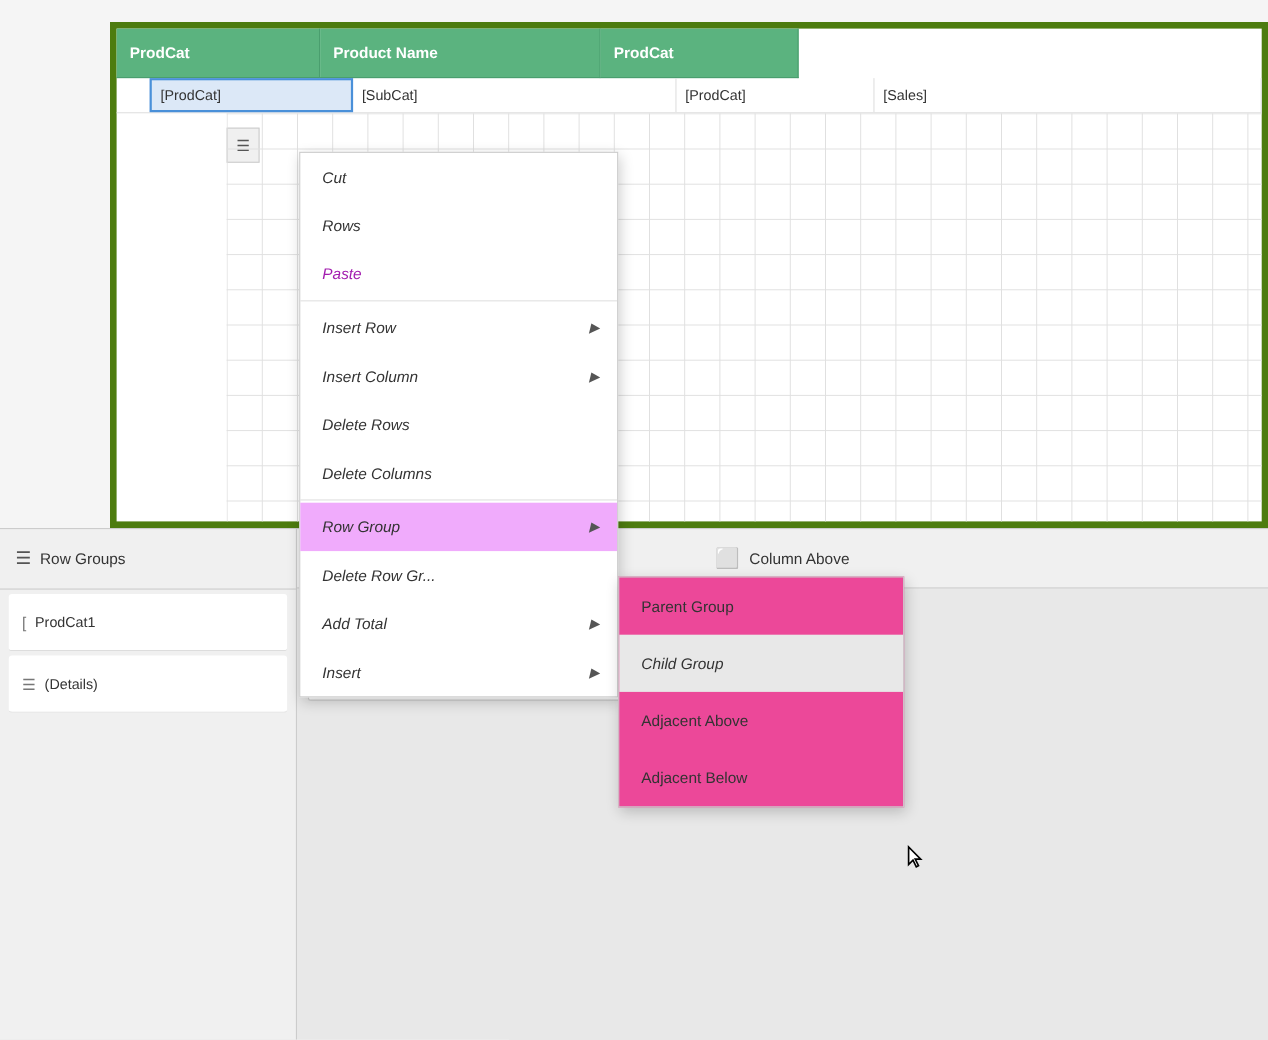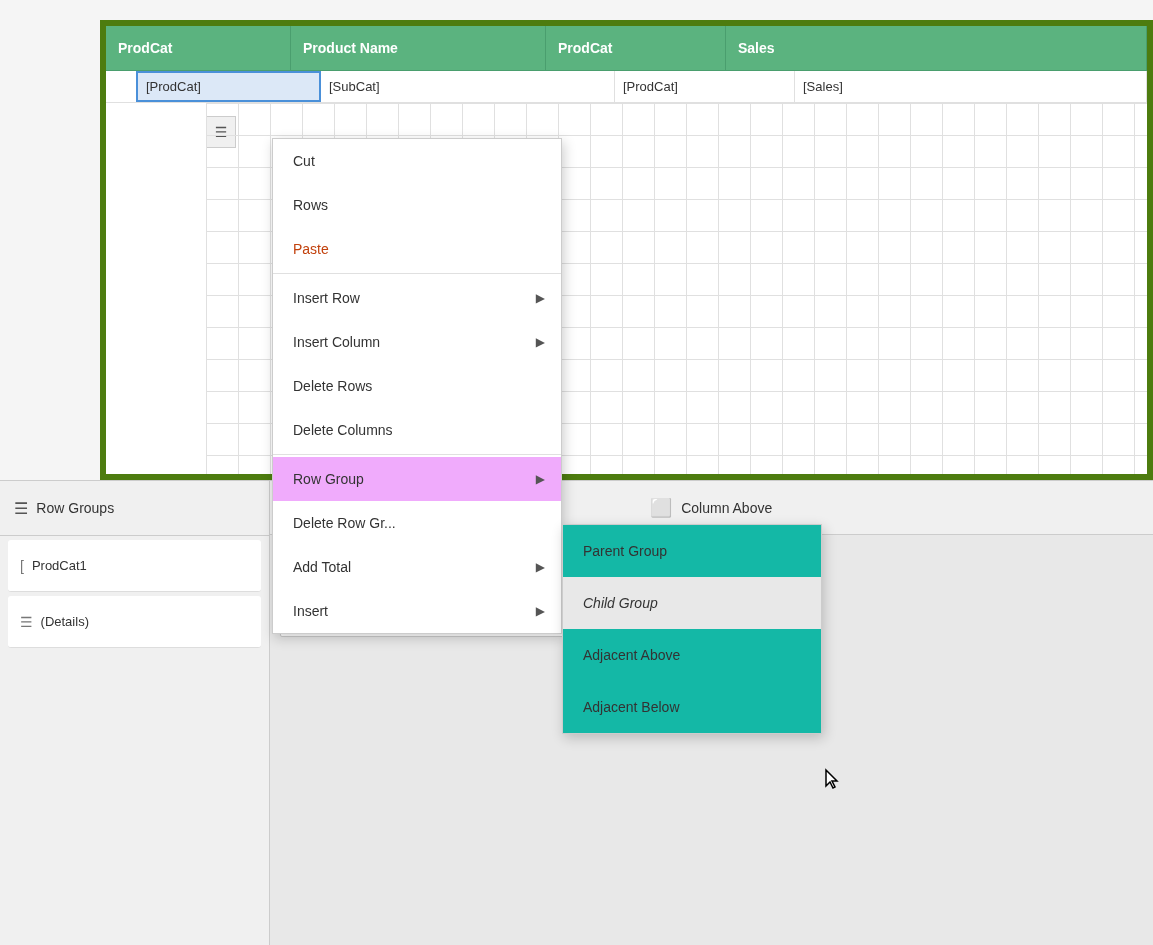--- a/index.html
+++ b/index.html
@@ -214,24 +214,25 @@
 
     .menu-item {
       height: 44px;
       display: flex;
       align-items: center;
       padding: 0 20px;
       cursor: pointer;
       color: #333;
       font-size: 14px;
       position: relative;
+      font-style: italic;
     }
 
     .menu-item.disabled {
-      color: #c2410c;
+      color: #a21caf;
       text-align: center;
     }
 
     .menu-item.highlighted {
       background: #f0abfc;
     }
 
     .menu-item-arrow {
       position: absolute;
       right: 16px;
@@ -244,21 +245,21 @@
       background: #e0e0e0;
       margin: 2px 0;
     }
 
     
     .submenu {
       position: absolute;
       top: 524px;
       left: 562px;
       width: 260px;
-      background: #14b8a6;
+      background: #ec4899;
       border: 1px solid #ccc;
       box-shadow: 2px 4px 12px rgba(0,0,0,0.2);
       z-index: 101;
     }
 
     .submenu-item {
       height: 52px;
       display: flex;
       align-items: center;
       padding: 0 20px;
@@ -290,23 +291,20 @@
   <div class="spreadsheet">
     <div class="col-headers">
       <div class="col-header col-header-1">
         <span>ProdCat</span>
       </div>
       <div class="col-header col-header-2">
         <span>Product Name</span>
       </div>
       <div class="col-header col-header-3">
         <span>ProdCat</span>
-      </div>
-      <div class="col-header col-header-4">
-        <span>Sales</span>
       </div>
     </div>
 
     <div class="grid-row">
       <div class="row-indicator" style="position:relative;width:30px;background:#f0f0f0;border-right:1px solid #ccc;display:flex;align-items:center;justify-content:center;">
         <span style="font-size:14px;color:#555;">☰</span>
       </div>
       <div class="grid-cell cell-1 cell-selected">
         <span>[ProdCat]</span>
       </div>

